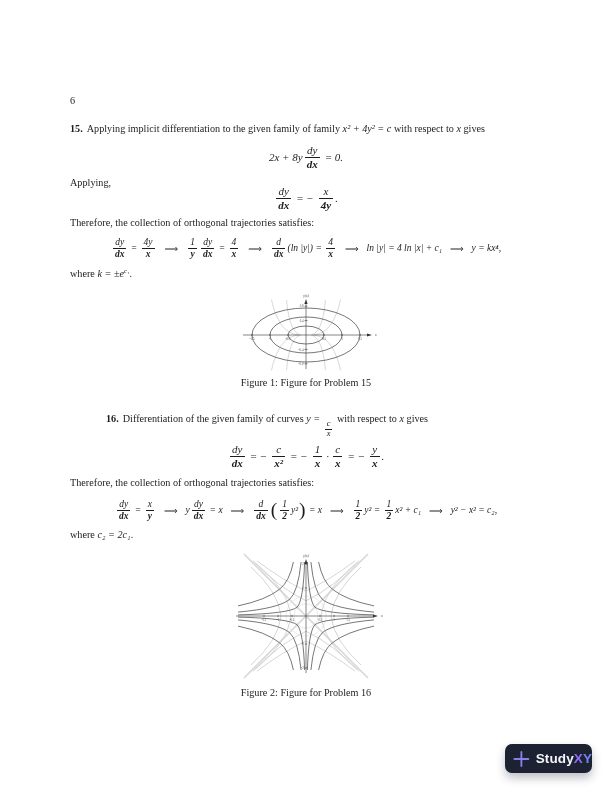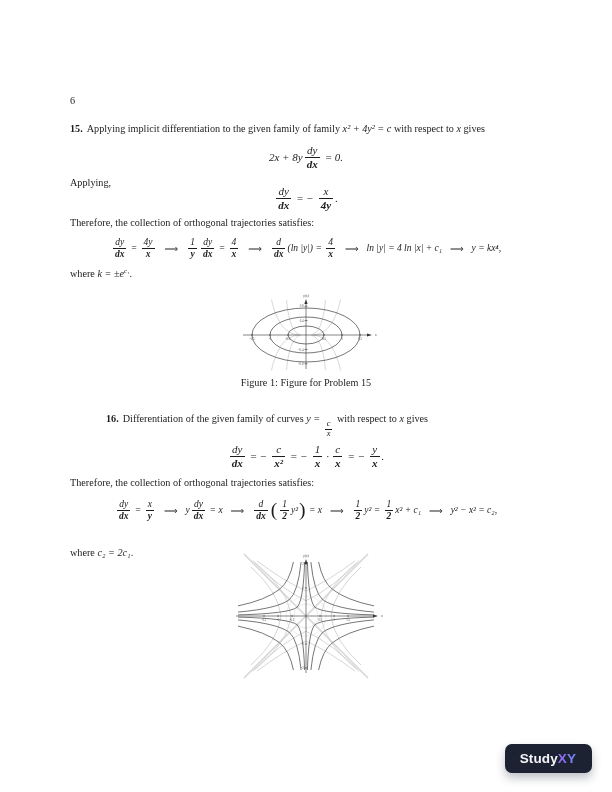--- a/index.html
+++ b/index.html
@@ -24,21 +24,21 @@
   .dgroup{display:inline-flex;align-items:center;white-space:pre;}
   .arrow{font-family:"DejaVu Sans",sans-serif;font-size:9.5px;margin:0 8px;color:#1c1c1c;}
   .bigp{font-size:2.05em;font-weight:400;line-height:0;vertical-align:middle;font-style:normal;padding:0 1px;}
   .caption{position:absolute;left:0;width:612px;text-align:center;font-size:10.2px;}
   sup{font-size:0.68em;}
   .figwrap{position:absolute;left:50%;transform:translateX(-50%);}
   
   .logo{
     position:absolute;left:505px;top:744px;width:87px;height:29px;
     background:#1c2231;border-radius:7px;display:flex;align-items:center;
-    padding:0 16px 0 8px;box-sizing:border-box;
+    padding:0 0 0 8px;box-sizing:border-box;
     box-shadow:0 5px 10px rgba(40,45,70,0.30);
     font-family:"Liberation Sans","DejaVu Sans",sans-serif;
   }
   .logo .brand{font-size:13.5px;font-weight:bold;letter-spacing:0.1px;margin-left:6px;}
   .logo .study{color:#f4f5fa;}
   .logo .bx{color:#8f6df2;}
   .logo .by{color:#7583f2;}
   svg text{font-family:"Liberation Serif","DejaVu Serif",serif;fill:#4a4a4a;}
 </style>
 </head>
@@ -211,21 +211,21 @@
     <span class="dgroup">
       <span class="frac math"><span class="num">1</span><span class="den">2</span></span>
       <span class="math">y² = </span>
       <span class="frac math"><span class="num">1</span><span class="den">2</span></span>
       <span class="math">x² + c₁</span>
     </span>
     <span class="arrow">⟹</span>
     <span class="dgroup math">y² − x² = c₂,</span>
   </div>
 
-  <div class="abs para" style="left:70px;top:546px;">
+  <div class="abs para" style="left:70px;top:528px;">
     <span>where </span><span class="math">c₂ = 2c₁</span><span>.</span>
   </div>
 
   <div class="figwrap" style="top:551px;">
     <svg width="190" height="130" viewBox="0 0 190 130">
 
       <g fill="none">
         <circle cx="95" cy="65" r="12" stroke="#dedede" stroke-width="0.6"></circle>
         <circle cx="95" cy="65" r="20" stroke="#e2e2e2" stroke-width="0.6"></circle>
         <line x1="33" y1="127" x2="157" y2="3" stroke="#d9d9d9" stroke-width="1.7"></line>
@@ -299,20 +299,21 @@
         <text x="137" y="69.6">1.5</text>
       </g>
       <g font-size="3" text-anchor="end">
         <text x="92.8" y="14.1">2</text>
         <text x="92.8" y="38.1">1</text>
         <text x="92.8" y="94.1">-1</text>
         <text x="92.8" y="118.1">-2</text>
       </g>
     </svg>
   </div>
+  <div class="caption" style="top:687px;">Figure 2: Figure for Problem 16</div>
 
   <div class="logo">
     <svg width="18" height="18" viewBox="0 0 18 18">
       <line x1="9" y1="1.5" x2="9" y2="16.5" stroke="#8d7cec" stroke-width="2" stroke-linecap="round"></line>
       <line x1="1.5" y1="9" x2="16.5" y2="9" stroke="#8d7cec" stroke-width="2" stroke-linecap="round"></line>
     </svg>
     <span class="brand"><span class="study">Study</span><span class="bx">X</span><span class="by">Y</span></span>
   </div>
 
 </div>

